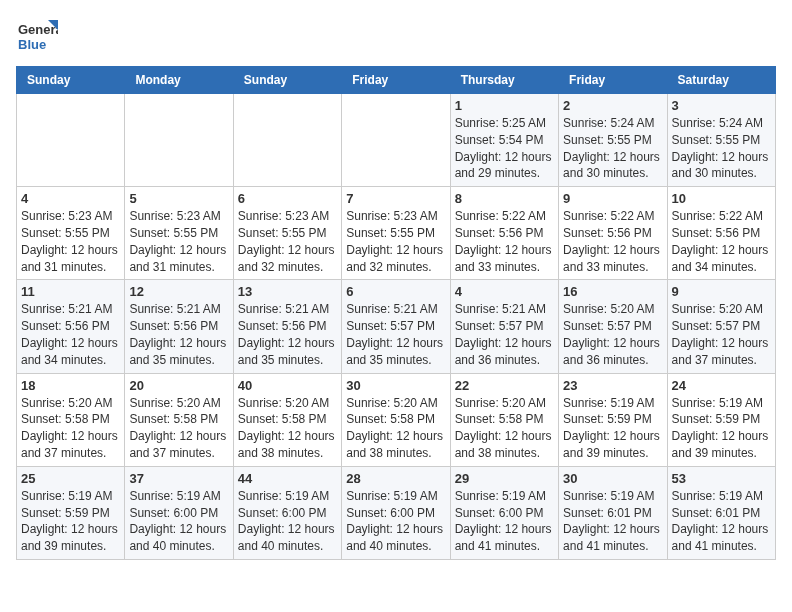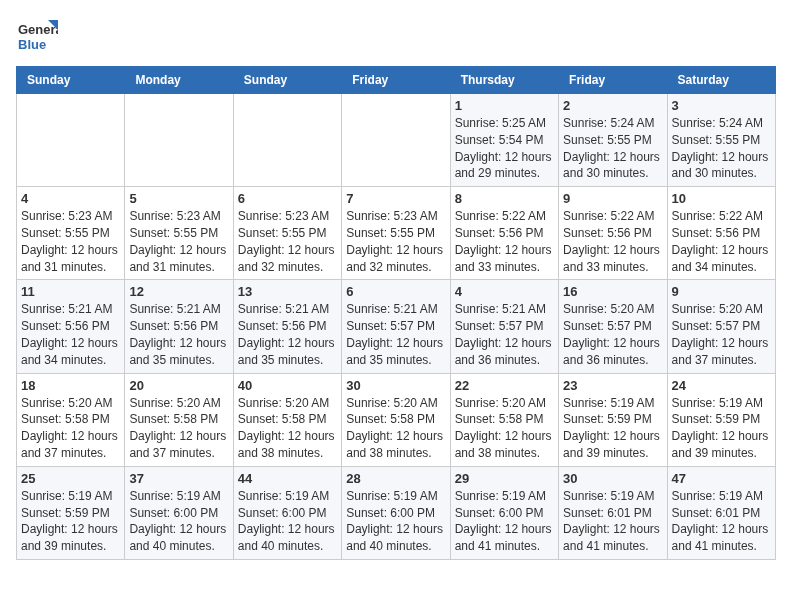--- a/index.html
+++ b/index.html
@@ -324,21 +324,21 @@
 and 41 minutes.</div>
         </td>
         <td>
           <span class="day-num">30</span>
           <div class="day-info" style="white-space: pre-line;">Sunrise: 5:19 AM
 Sunset: 6:01 PM
 Daylight: 12 hours
 and 41 minutes.</div>
         </td>
         <td>
-          <span class="day-num">47</span>
+          <span class="day-num">53</span>
           <div class="day-info" style="white-space: pre-line;">Sunrise: 5:19 AM
 Sunset: 6:01 PM
 Daylight: 12 hours
 and 41 minutes.</div>
         </td>
       </tr>
     </tbody>
 </table>
 
 </body></html>

